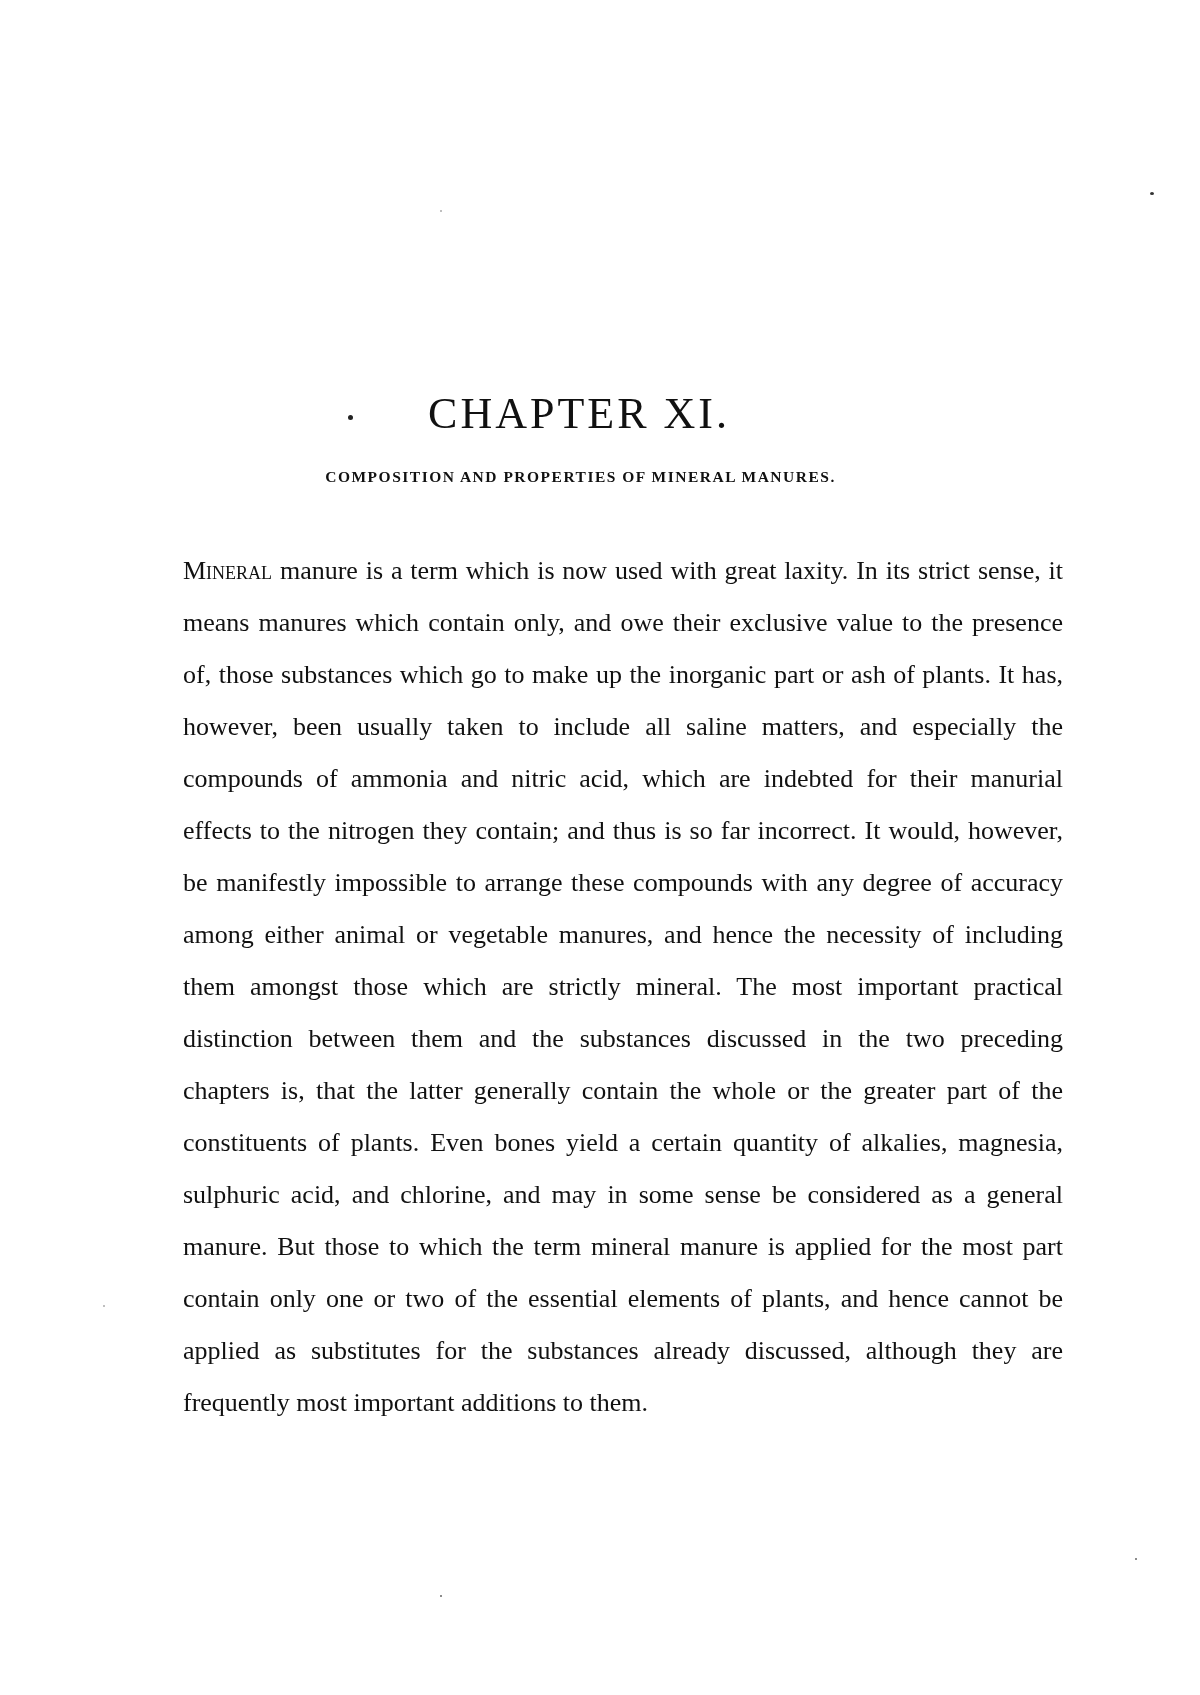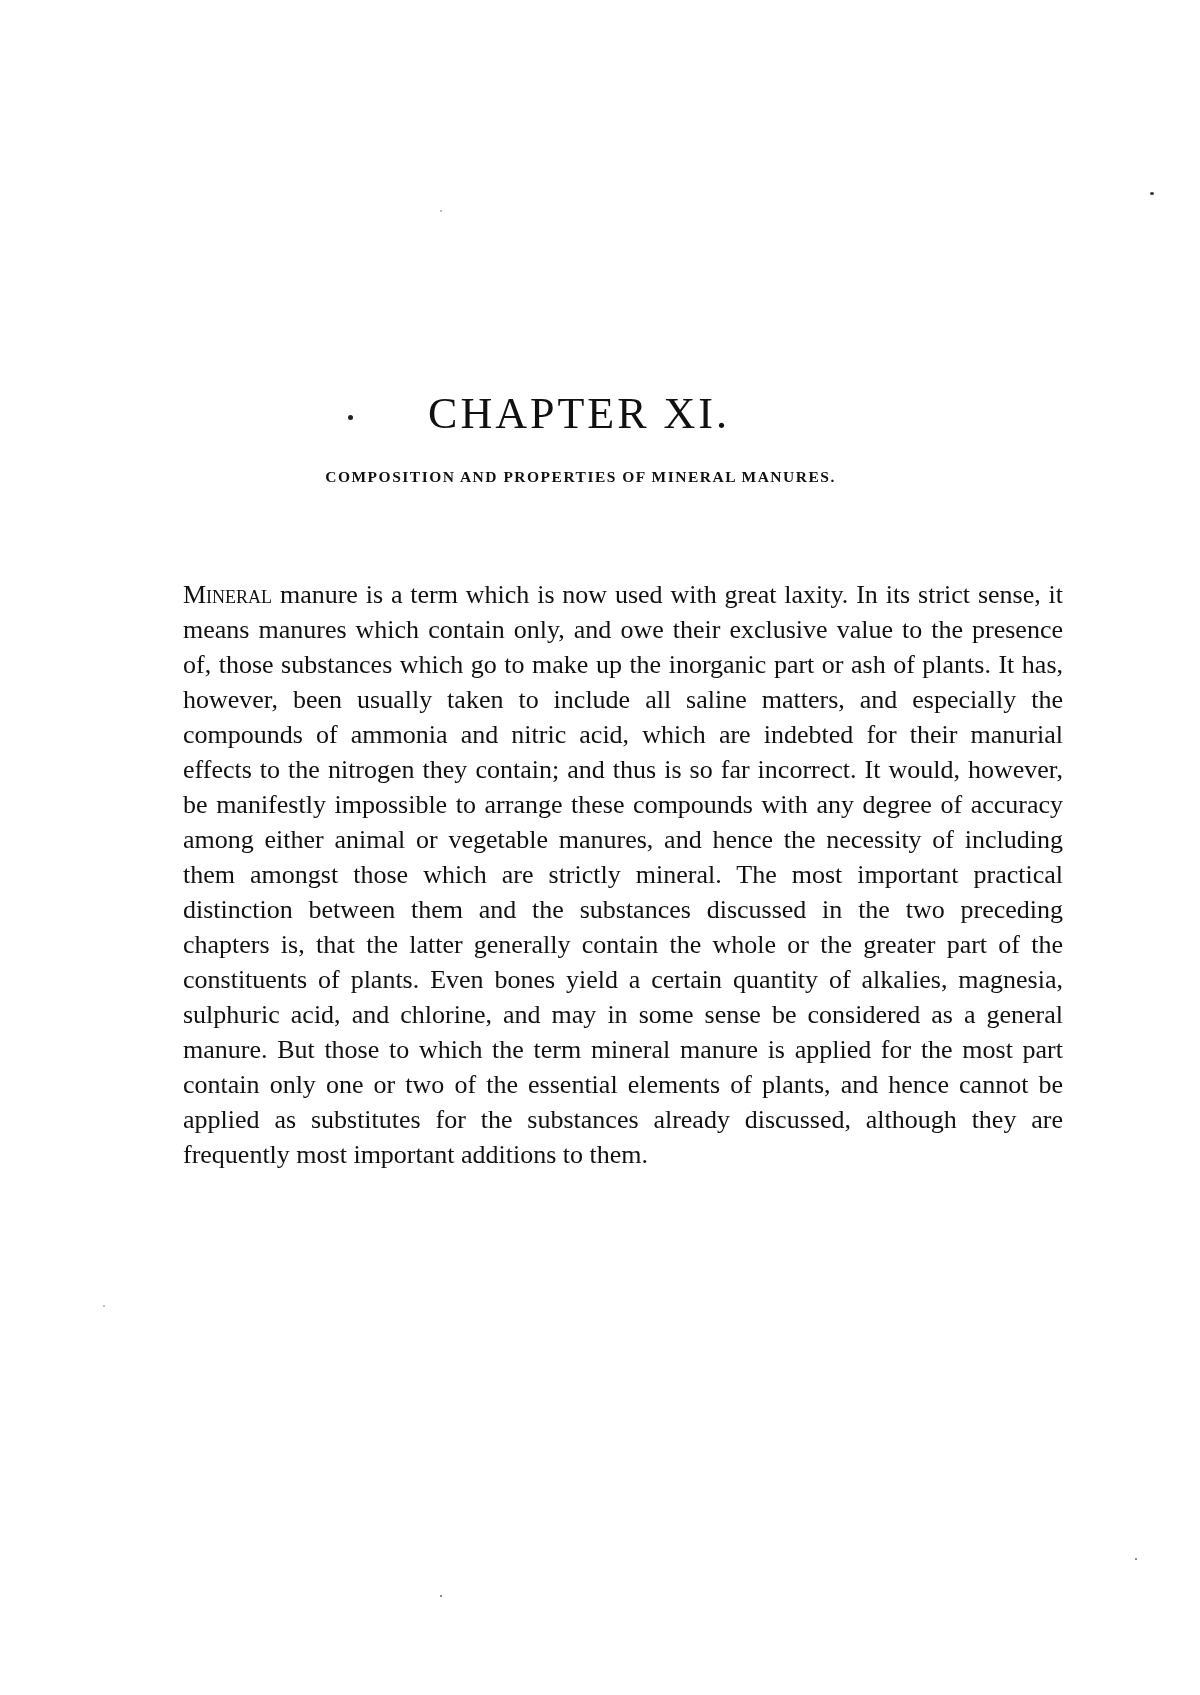--- a/index.html
+++ b/index.html
@@ -3,21 +3,21 @@
 <meta charset="utf-8">
 <style>
   html, body { margin: 0; padding: 0; background: #ffffff; }
   body { width: 1200px; height: 1695px; position: relative; overflow: hidden;
          font-family: "Liberation Serif", "DejaVu Serif", serif; color: #111; }
   .chapter-title { position: absolute; top: 388px; left: 0; width: 1108px; text-align: center;
                    font-size: 44px; letter-spacing: 3px; padding-left: 50px; box-sizing: border-box; }
   .chapter-subtitle { position: absolute; top: 468px; left: 0; width: 1096px; text-align: center;
                       font-size: 15.5px; letter-spacing: 1.5px; font-weight: bold; padding-left: 65px; box-sizing: border-box; }
   .body-text { position: absolute; top: 545px; left: 183px; width: 880px;
-               font-size: 26px; line-height: 35px; text-align: justify; margin-top: 32px; }
+               font-size: 26px; line-height: 52px; text-align: justify; }
   .body-text .smallcaps { font-variant: small-caps; }
   .speck { position: absolute; background: #666; border-radius: 50%; }
 </style>
 </head>
 <body>
 
 <div>
   <div class="chapter-title">CHAPTER XI.</div>
   <div class="chapter-subtitle">COMPOSITION AND PROPERTIES OF MINERAL MANURES.</div>
   <div class="body-text"><span class="smallcaps">Mineral</span><span> manure is a term which is now used with great laxity. In its strict sense, it means manures which contain only, and owe their exclusive value to the presence of, those substances which go to make up the inorganic part or ash of plants. It has, however, been usually taken to include all saline matters, and especially the compounds of ammonia and nitric acid, which are indebted for their manurial effects to the nitrogen they contain; and thus is so far incorrect. It would, however, be manifestly impossible to arrange these compounds with any degree of accuracy among either animal or vegetable manures, and hence the necessity of including them amongst those which are strictly mineral. The most important practical distinction between them and the substances discussed in the two preceding chapters is, that the latter generally contain the whole or the greater part of the constituents of plants. Even bones yield a certain quantity of alkalies, magnesia, sulphuric acid, and chlorine, and may in some sense be considered as a general manure. But those to which the term mineral manure is applied for the most part contain only one or two of the essential elements of plants, and hence cannot be applied as substitutes for the substances already discussed, although they are frequently most important additions to them.</span></div>

